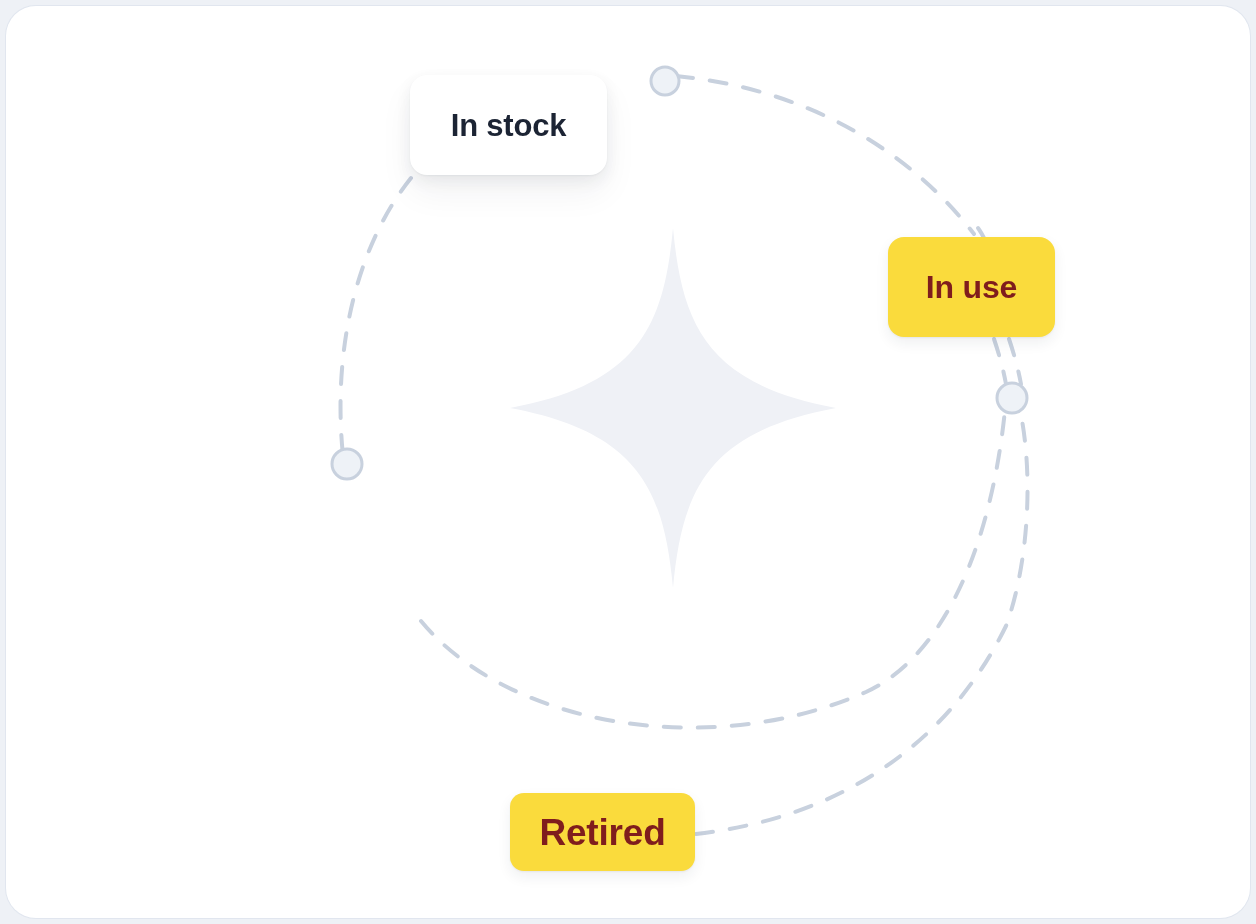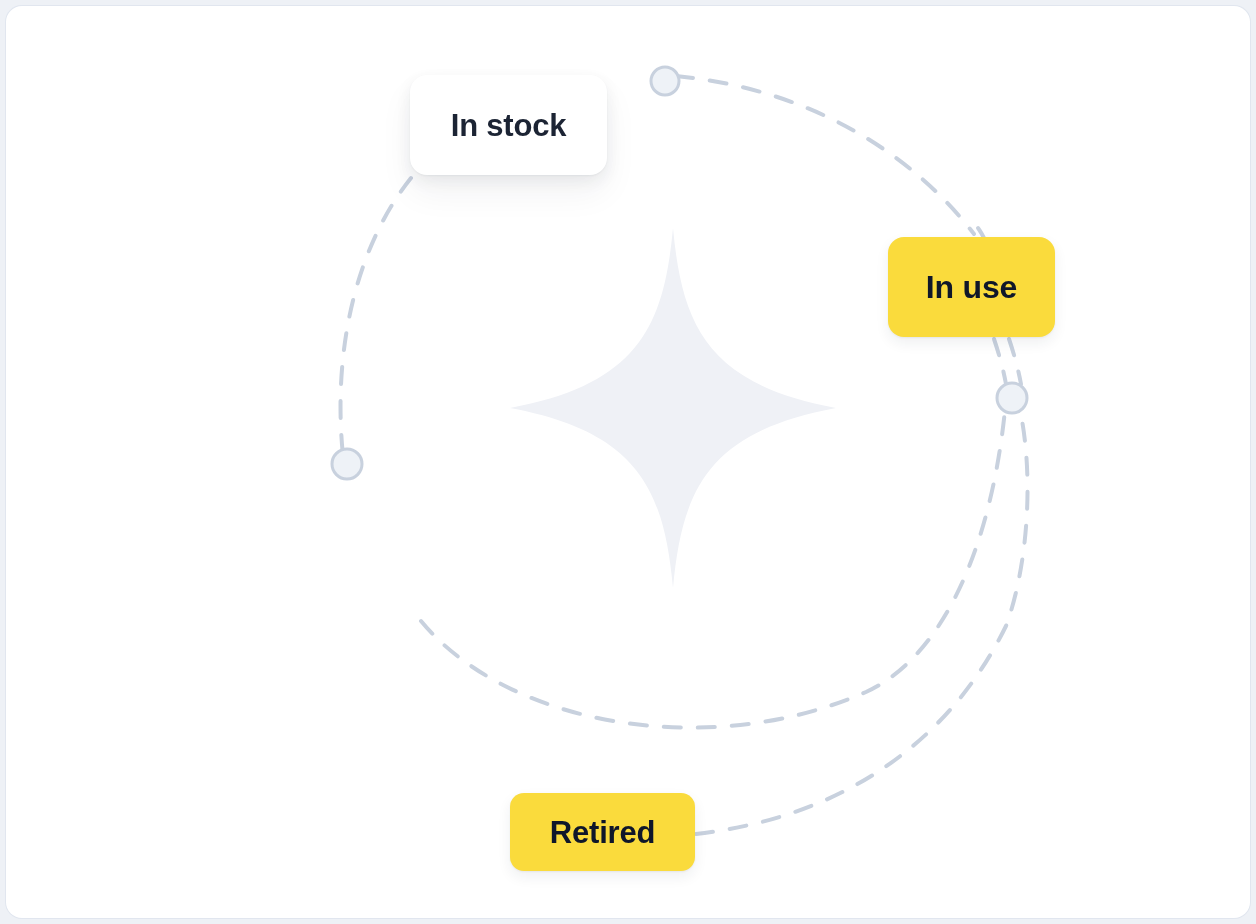--- a/index.html
+++ b/index.html
@@ -22,21 +22,21 @@
   }
 
   
   .surface {
     position: absolute;
     left: 6px;
     top: 6px;
     width: 1244px;
     height: 912px;
     background: #ffffff;
-    border-radius: 16px;
+    border-radius: 30px;
     box-shadow: 0 0 0 1px rgba(209, 217, 230, 0.45);
     overflow: hidden;
   }
 
   
   .diagram-svg {
     position: absolute;
     left: 0;
     top: 0;
     width: 1244px;
@@ -74,30 +74,30 @@
   .chip.neutral .chip-label { color: #1c2434; }
 
   
   .chip.accent {
     background: #fadb3c;
     border-radius: 14px;
     box-shadow:
       0 1px 2px rgba(28, 36, 52, 0.06),
       0 6px 14px rgba(28, 36, 52, 0.07);
   }
-  .chip.accent .chip-label { color: #0f172a; }
+  .chip.accent .chip-label { color: #7f1d1d; }
 
   
   #chip-in-stock      { left: 404px; top:  69px; width: 197px; height: 100px; }
   #chip-in-use        { left: 882px; top: 231px; width: 167px; height: 100px; border-radius: 16px; }
   #chip-maintenance   { left:  91px; top: 499px; width: 461px; height: 101px; }
   #chip-retired       { left: 504px; top: 787px; width: 185px; height:  78px; }
 
   #chip-in-use .chip-label    { font-size: 32px; }
-  #chip-retired .chip-label   { font-size: 31px; }
+  #chip-retired .chip-label   { font-size: 37px; }
 </style>
 </head>
 <body>
 
 <div id="stage">
   <div class="surface">
 
     <svg class="diagram-svg" viewBox="0 0 1244 912" xmlns="http://www.w3.org/2000/svg">
 
       <path fill="#eff1f6" d="M 667 222

